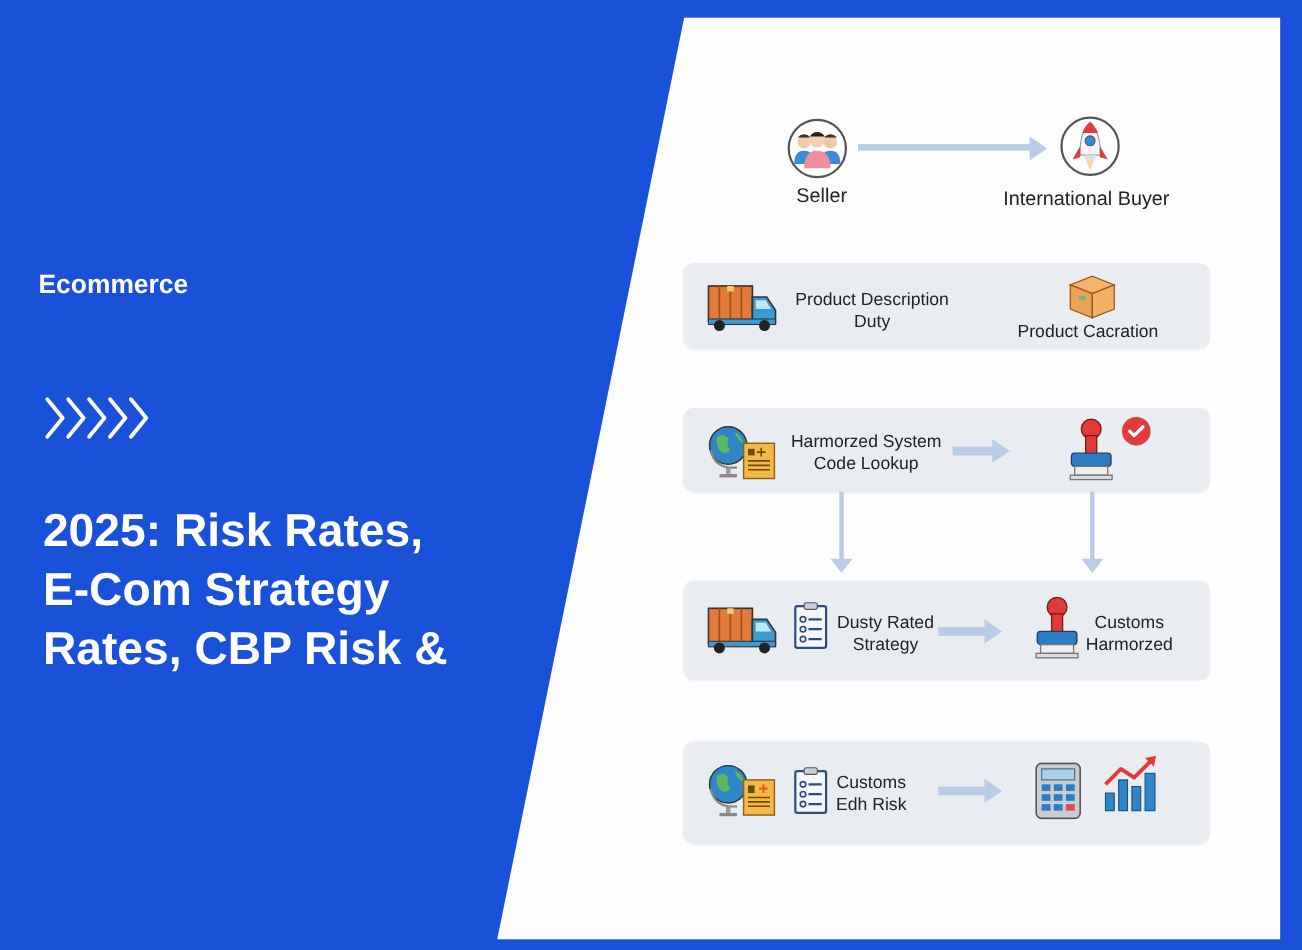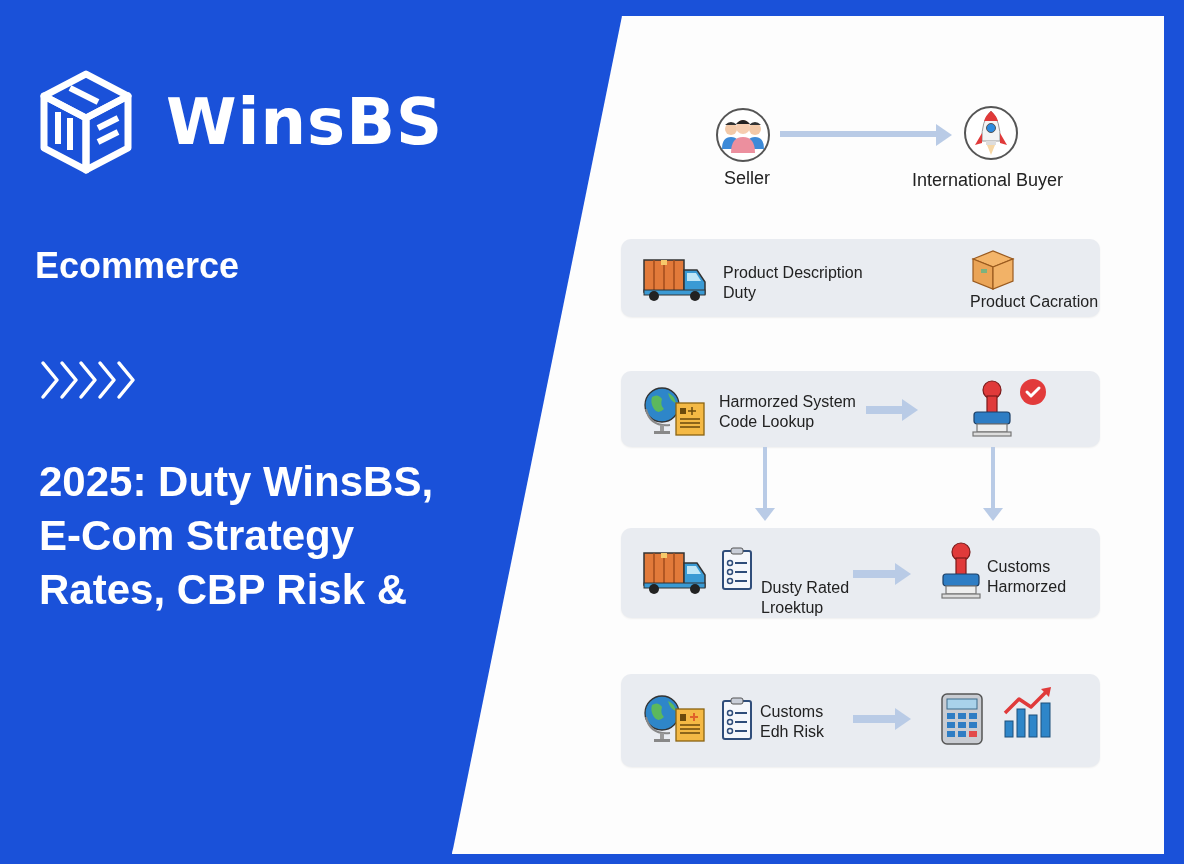--- a/index.html
+++ b/index.html
@@ -11,21 +11,21 @@
   }
   .left { position: absolute; left: 0; top: 0; width: 460px; height: 864px; }
   .logo { position: absolute; left: 40px; top: 70px; display: flex; align-items: center; }
   .logo svg { width: 92px; height: 104px; }
   .brand {
     color: #fff; font-weight: 700; font-size: 64px; letter-spacing: 1px;
     margin-left: 34px; font-family: "DejaVu Sans", sans-serif;
   }
   .category {
     position: absolute; left: 35px; top: 245px;
-    color: #fff; font-weight: 700; font-size: 36px;
+    color: #fff; font-weight: 700; font-size: 24px;
   }
   .chevrons { position: absolute; left: 40px; top: 360px; }
   .headline {
     position: absolute; left: 39px; top: 455px; width: 410px;
     color: #fff; font-weight: 700; font-size: 42px; line-height: 54px;
   }
 
   .panel {
     position: absolute; left: 452px; top: 16px; width: 712px; height: 838px;
     background: #fdfdfd;
@@ -38,62 +38,51 @@
     border: 2px solid #555; background: #fff;
     display: flex; align-items: center; justify-content: center;
   }
   .node .lbl { margin-top: 6px; font-size: 18px; color: #222; white-space: nowrap; }
 
   .card {
     position: absolute; left: 621px; width: 479px; background: #e9ecf1;
     border-radius: 10px; box-shadow: 0 1px 2px rgba(0,0,0,0.06);
   }
   .abs { position: absolute; }
-  .txt { position: absolute; font-size: 16px; line-height: 20px; color: #222; }
+  .txt { position: absolute; font-size: 16px; line-height: 20px; color: #222; text-align: center; }
   .arrow-h { position: absolute; height: 8px; background: #b9cbe6; }
   .arrow-h::after {
     content: ""; position: absolute; right: -14px; top: -7px;
     border-left: 16px solid #b9cbe6; border-top: 11px solid transparent; border-bottom: 11px solid transparent;
   }
   .arrow-v { position: absolute; width: 4px; background: #b9cbe6; }
   .arrow-v::after {
     content: ""; position: absolute; left: -8px; bottom: -12px;
     border-top: 13px solid #b9cbe6; border-left: 10px solid transparent; border-right: 10px solid transparent;
   }
 </style>
 </head>
 <body>
 
 <div class="left">
-  <div class="logo">
-    <svg viewBox="0 0 92 104">
-      <polygon points="46,4 88,26 46,48 4,26" fill="none" stroke="#fff" stroke-width="7" stroke-linejoin="round"></polygon>
-      <polygon points="4,26 46,48 46,100 4,78" fill="none" stroke="#fff" stroke-width="7" stroke-linejoin="round"></polygon>
-      <polygon points="46,48 88,26 88,78 46,100" fill="none" stroke="#fff" stroke-width="7" stroke-linejoin="round"></polygon>
-      <path d="M30,18 L58,32" stroke="#fff" stroke-width="6"></path>
-      <path d="M18,42 L18,74 M30,48 L30,80" stroke="#fff" stroke-width="6"></path>
-      <path d="M58,58 L78,48 M58,72 L78,62" stroke="#fff" stroke-width="6"></path>
-    </svg>
-    <span class="brand">WinsBS</span>
-  </div>
 
   <div class="category">Ecommerce</div>
 
   <svg class="chevrons" width="100" height="40" viewBox="0 0 100 40">
     <g fill="none" stroke="#fff" stroke-width="3.5" stroke-linecap="round" stroke-linejoin="round">
       <polyline points="3,3 17,20 3,37"></polyline>
       <polyline points="22,3 36,20 22,37"></polyline>
       <polyline points="41,3 55,20 41,37"></polyline>
       <polyline points="60,3 74,20 60,37"></polyline>
       <polyline points="79,3 93,20 79,37"></polyline>
     </g>
   </svg>
 
   <div class="headline">
-    <div>2025: Duty WinsBS,</div>
+    <div>2025: Risk Rates,</div>
     <div>E-Com Strategy</div>
     <div>Rates, CBP Risk &amp;</div>
   </div>
 </div>
 
 <div class="panel"></div>
 
 <div class="node" style="left:714px; top:108px; width:56px;">
   <div class="circle">
     <svg width="46" height="40" viewBox="0 0 46 40">
@@ -144,21 +133,21 @@
 <div class="txt" style="left:723px; top:263px;">
   <div>Product Description</div>
   <div>Duty</div>
 </div>
 <svg class="abs" style="left:969px; top:247px;" width="48" height="44" viewBox="0 0 48 44">
   <path d="M4,12 L24,4 L44,12 L24,20 Z" fill="#f4b56a" stroke="#9a5a1e" stroke-width="1.2"></path>
   <path d="M4,12 L24,20 L24,42 L4,34 Z" fill="#eaa457" stroke="#9a5a1e" stroke-width="1.2"></path>
   <path d="M24,20 L44,12 L44,34 L24,42 Z" fill="#f2b267" stroke="#9a5a1e" stroke-width="1.2"></path>
   <rect x="12" y="22" width="6" height="4" fill="#7bb27f"></rect>
 </svg>
-<div class="txt" style="left:970px; top:292px;">Product Cacration</div>
+<div class="txt" style="left:925px; top:292px;">Product Cacration</div>
 
 <div class="card" style="top:371px; height:76px;"></div>
 <svg class="abs" style="left:642px; top:385px;" width="64" height="52" viewBox="0 0 64 52">
   <circle cx="20" cy="20" r="17" fill="#2e86c9" stroke="#333" stroke-width="1.3"></circle>
   <path d="M10,12 Q16,8 20,14 Q18,20 22,24 Q16,30 12,24 Q8,18 10,12 Z" fill="#5cb85c"></path>
   <path d="M26,8 Q32,10 34,18 Q28,16 26,8 Z" fill="#5cb85c"></path>
   <path d="M4,24 Q8,42 28,40" fill="none" stroke="#888" stroke-width="2"></path>
   <rect x="18" y="40" width="4" height="6" fill="#999"></rect>
   <rect x="12" y="46" width="16" height="3" fill="#888"></rect>
   <rect x="34" y="18" width="28" height="32" fill="#f4b945" stroke="#8a6312" stroke-width="1.3"></rect>
@@ -204,23 +193,23 @@
 <svg class="abs" style="left:721px; top:547px;" width="32" height="44" viewBox="0 0 32 44">
   <rect x="2" y="4" width="28" height="38" rx="2" fill="#f5f7fb" stroke="#2f4d7a" stroke-width="2"></rect>
   <rect x="10" y="1" width="12" height="6" rx="2" fill="#c9ced8" stroke="#555" stroke-width="1"></rect>
   <circle cx="9" cy="16" r="2.5" fill="none" stroke="#2f4d7a" stroke-width="1.5"></circle>
   <line x1="14" y1="16" x2="26" y2="16" stroke="#2f4d7a" stroke-width="2"></line>
   <circle cx="9" cy="25" r="2.5" fill="none" stroke="#2f4d7a" stroke-width="1.5"></circle>
   <line x1="14" y1="25" x2="26" y2="25" stroke="#2f4d7a" stroke-width="2"></line>
   <circle cx="9" cy="34" r="2.5" fill="none" stroke="#2f4d7a" stroke-width="1.5"></circle>
   <line x1="14" y1="34" x2="26" y2="34" stroke="#2f4d7a" stroke-width="2"></line>
 </svg>
-<div class="txt" style="left:761px; top:557px;margin-top:21px;">
+<div class="txt" style="left:761px; top:557px;">
   <div>Dusty Rated</div>
-  <div>Lroektup</div>
+  <div>Strategy</div>
 </div>
 <div class="arrow-h" style="left:853px; top:570px; width:44px; height:8px;"></div>
 <svg class="abs" style="left:938px; top:542px;" width="46" height="58" viewBox="0 0 46 58">
   <circle cx="23" cy="10" r="9" fill="#e03a3a" stroke="#7a1a1a" stroke-width="1.2"></circle>
   <rect x="18" y="16" width="10" height="18" fill="#e03a3a" stroke="#7a1a1a" stroke-width="1.2"></rect>
   <rect x="5" y="32" width="36" height="12" rx="3" fill="#2e7dc4" stroke="#1c3f66" stroke-width="1.2"></rect>
   <rect x="8" y="44" width="30" height="8" fill="#eee" stroke="#777" stroke-width="1.2"></rect>
   <rect x="4" y="52" width="38" height="4" fill="#ddd" stroke="#777" stroke-width="1.2"></rect>
 </svg>
 <div class="txt" style="left:987px; top:557px;">

